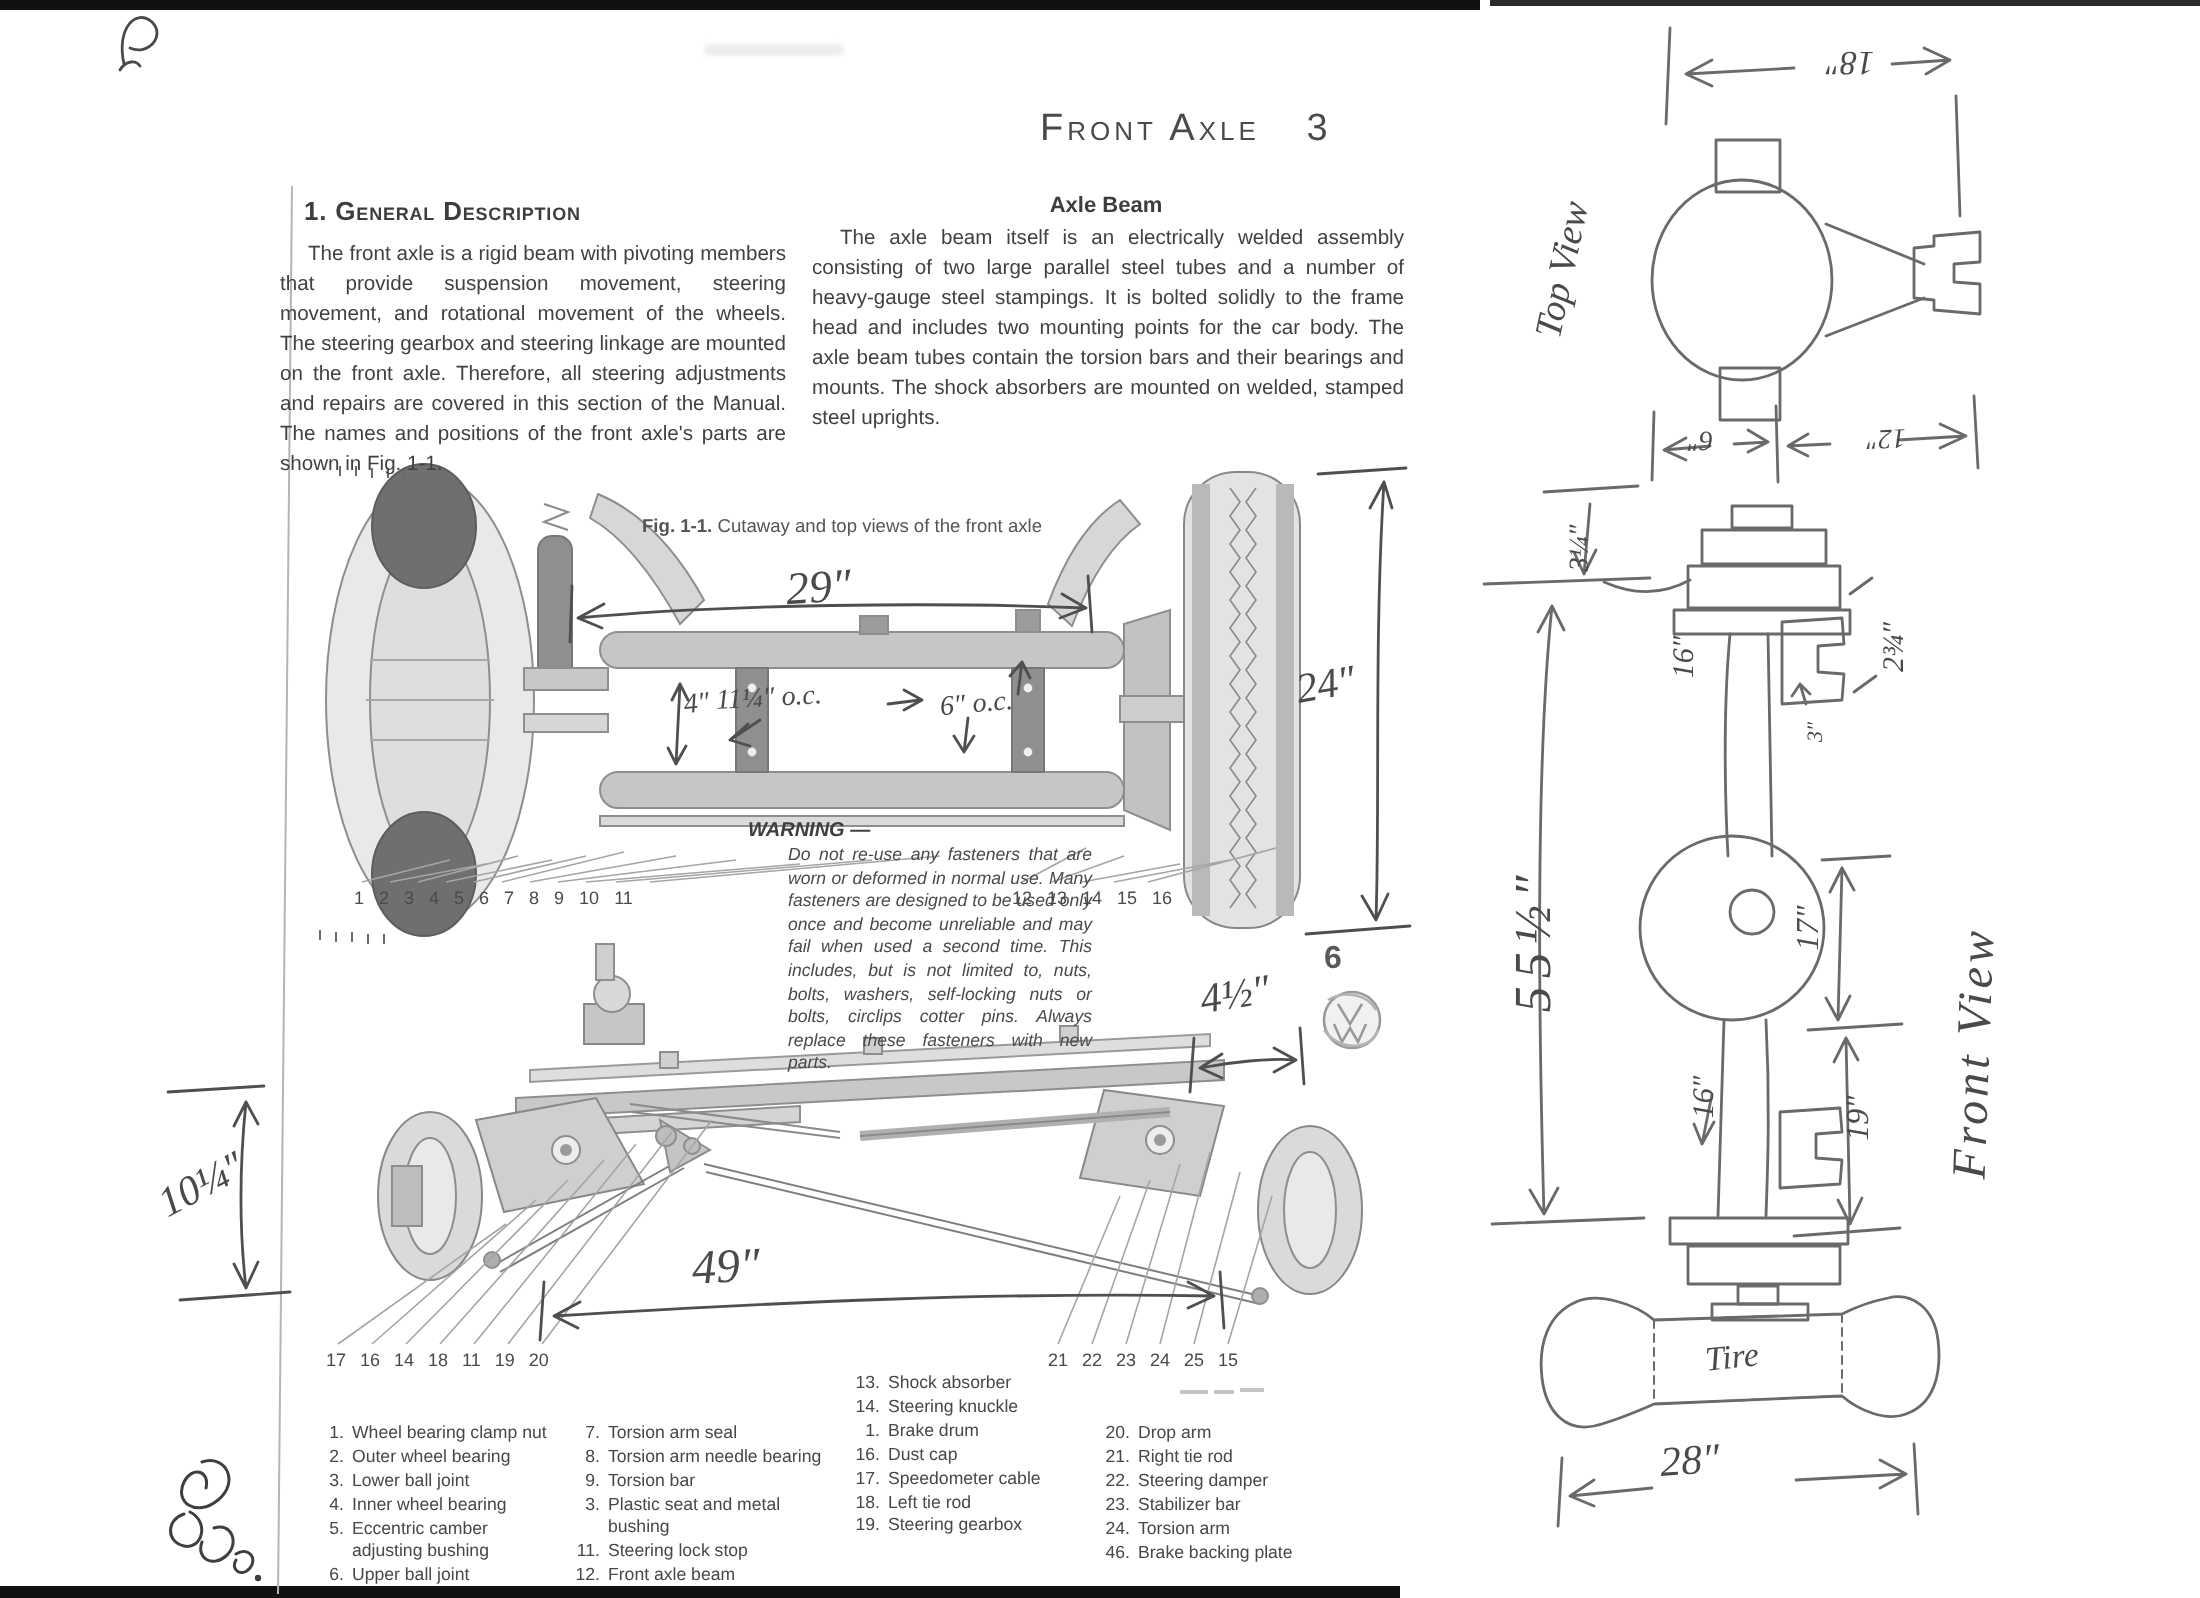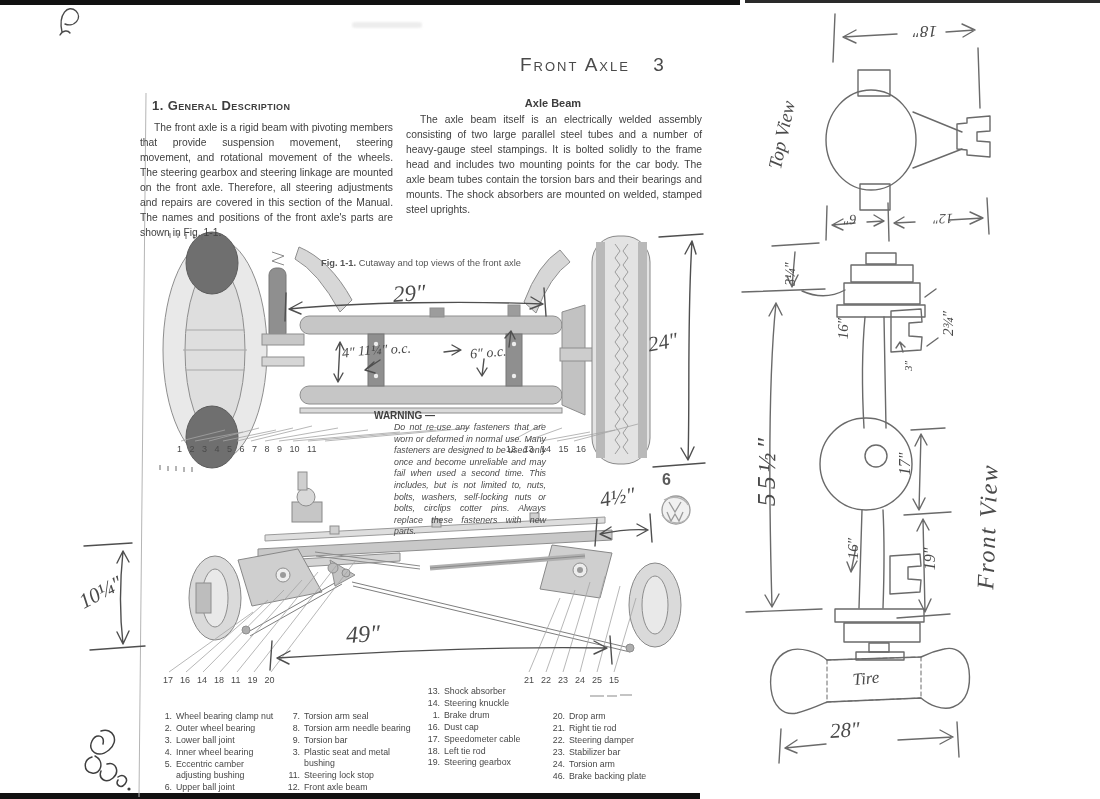--- a/index.html
+++ b/index.html
@@ -5,21 +5,21 @@
   html,body{margin:0;padding:0;background:#e8e8e8;}
   .page{position:relative;width:1100px;height:799px;background:#ffffff;overflow:hidden;
         font-family:"Liberation Sans",sans-serif;color:#3d3d3d;}
   svg.layer{position:absolute;left:0;top:0;z-index:1;}
   .txt{position:absolute;z-index:2;}
   .print{font-family:"Liberation Sans",sans-serif;color:#3d3d3d;}
   .hw{font-family:"Liberation Serif",serif;font-style:italic;color:#4a4a4a;white-space:nowrap;}
   .smallcaps{font-variant:small-caps;text-align:center;}
   .para{font-size:10.3px;line-height:15px;text-align:justify;text-indent:14px;color:#414141;}
   .callouts{font-size:9px;color:#4a4a4a;white-space:nowrap;}
-  .warn-title{font-size:10px;font-weight:bold;color:#3f3f3f;}
+  .warn-title{font-size:10px;font-weight:bold;font-style:italic;color:#3f3f3f;}
   .warn-body{font-size:8.8px;font-style:italic;line-height:11.6px;text-align:justify;color:#4a4a4a;margin-left:20px;}
   .plist{font-size:8.8px;line-height:11.4px;color:#474747;}
   .plist .row{display:flex;margin-bottom:0.5px;}
   .plist .n{width:15px;text-align:right;flex:0 0 15px;margin-right:4px;}
   .plist .t{flex:1;}
   .smudge{position:absolute;background:#ededed;border-radius:3px;filter:blur(1px);z-index:1;}
 </style>
 </head>
 <body>
 

